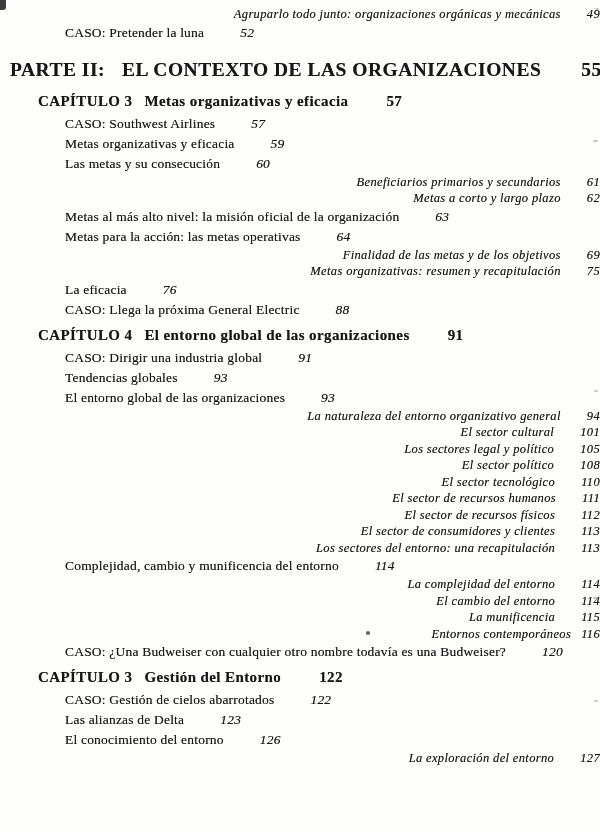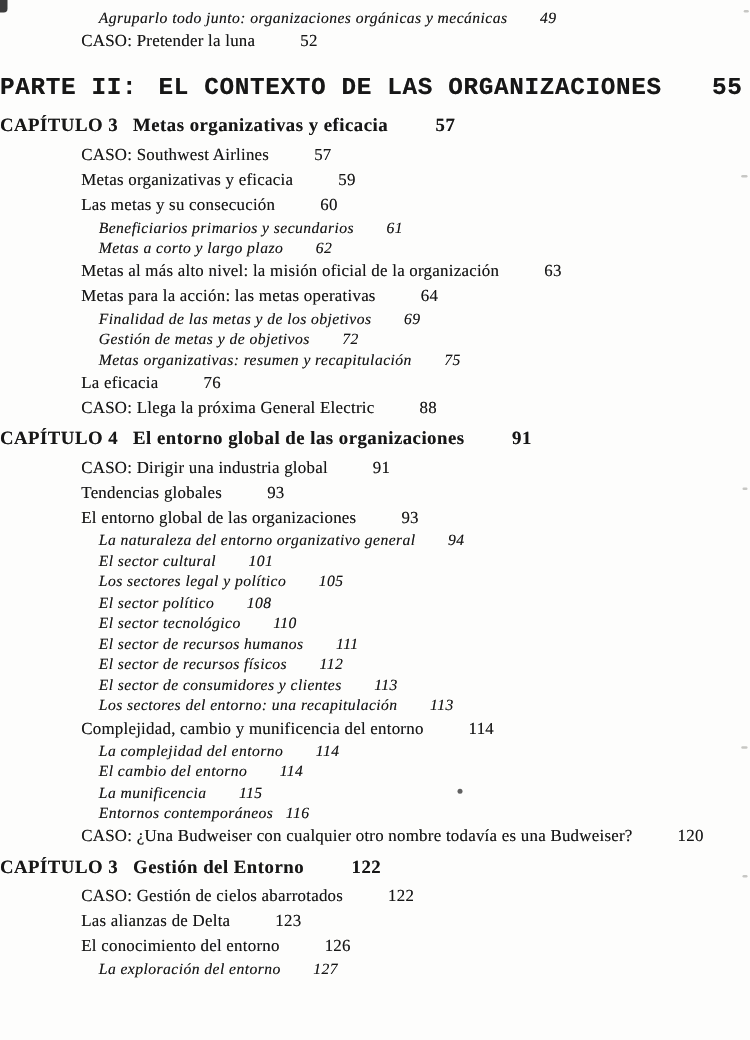--- a/index.html
+++ b/index.html
@@ -20,56 +20,58 @@
   }
   #toc {
     padding-top: 6px;
   }
   .line {
     white-space: nowrap;
     text-shadow: 0 0 0.5px rgba(20,20,20,0.55);
   }
   
   .parte {
+    padding-left: 10px;
     font-size: 19.5px;
     font-weight: bold;
     letter-spacing: 0.5px;
     line-height: 26px;
     margin-top: 14px;
     margin-bottom: 8px;
-    font-family: Liberation Mono, monospace;
   }
   .capitulo {
+    padding-left: 38px;
     font-size: 15px;
     font-weight: bold;
     letter-spacing: 0.4px;
     line-height: 21px;
     margin-top: 5px;
     margin-bottom: 2px;
   }
   .entry {
     padding-left: 65px;
     font-size: 13.5px;
     letter-spacing: 0.2px;
     line-height: 20px;
   }
   .sub {
-    padding-left: 79px;
+    padding-left: 37px;
     font-size: 12.5px;
     font-style: italic;
     letter-spacing: 0.35px;
     line-height: 16.5px;
+    text-align: right;
   }
   .heading-label { display: inline-block; }
   .parte .heading-label { margin-right: 17px; }
   .capitulo .heading-label { margin-right: 12px; }
   .pagenum { display: inline-block; }
   .parte .pagenum { margin-left: 40px; }
   .capitulo .pagenum { margin-left: 38px; }
-  .entry .pagenum { margin-left: 36px; }
+  .entry .pagenum { margin-left: 36px; font-style: italic; }
   .sub .pagenum { margin-left: 26px; }
   .line.tight .pagenum { margin-left: 10px; font-family: Liberation Serif, serif; }
   
   .artifact { position: absolute; background: #2a2a2a; }
   #corner-smudge {
     left: 0; top: 0; width: 6px; height: 10px;
     background: #1b1b1b; border-radius: 0 0 3px 0; opacity: 0.85;
   }
   #stray-dot {
     left: 366px; top: 631px; width: 4px; height: 4px;
@@ -89,21 +91,20 @@
       <div class="line parte"><span class="heading-label">PARTE II:</span><span class="heading-title">EL CONTEXTO DE LAS ORGANIZACIONES</span><span class="pagenum">55</span></div>
       <div class="line capitulo"><span class="heading-label">CAPÍTULO 3</span><span class="heading-title">Metas organizativas y eficacia</span><span class="pagenum">57</span></div>
       <div class="line entry"><span class="text">CASO: Southwest Airlines</span><span class="pagenum">57</span></div>
       <div class="line entry"><span class="text">Metas organizativas y eficacia</span><span class="pagenum">59</span></div>
       <div class="line entry"><span class="text">Las metas y su consecución</span><span class="pagenum">60</span></div>
       <div class="line sub"><span class="text">Beneficiarios primarios y secundarios</span><span class="pagenum">61</span></div>
       <div class="line sub"><span class="text">Metas a corto y largo plazo</span><span class="pagenum">62</span></div>
       <div class="line entry"><span class="text">Metas al más alto nivel: la misión oficial de la organización</span><span class="pagenum">63</span></div>
       <div class="line entry"><span class="text">Metas para la acción: las metas operativas</span><span class="pagenum">64</span></div>
       <div class="line sub"><span class="text">Finalidad de las metas y de los objetivos</span><span class="pagenum">69</span></div>
-      <div class="line sub"><span class="text">Gestión de metas y de objetivos</span><span class="pagenum">72</span></div>
       <div class="line sub"><span class="text">Metas organizativas: resumen y recapitulación</span><span class="pagenum">75</span></div>
       <div class="line entry"><span class="text">La eficacia</span><span class="pagenum">76</span></div>
       <div class="line entry"><span class="text">CASO: Llega la próxima General Electric</span><span class="pagenum">88</span></div>
       <div class="line capitulo"><span class="heading-label">CAPÍTULO 4</span><span class="heading-title">El entorno global de las organizaciones</span><span class="pagenum">91</span></div>
       <div class="line entry"><span class="text">CASO: Dirigir una industria global</span><span class="pagenum">91</span></div>
       <div class="line entry"><span class="text">Tendencias globales</span><span class="pagenum">93</span></div>
       <div class="line entry"><span class="text">El entorno global de las organizaciones</span><span class="pagenum">93</span></div>
       <div class="line sub"><span class="text">La naturaleza del entorno organizativo general</span><span class="pagenum">94</span></div>
       <div class="line sub"><span class="text">El sector cultural</span><span class="pagenum">101</span></div>
       <div class="line sub"><span class="text">Los sectores legal y político</span><span class="pagenum">105</span></div>

